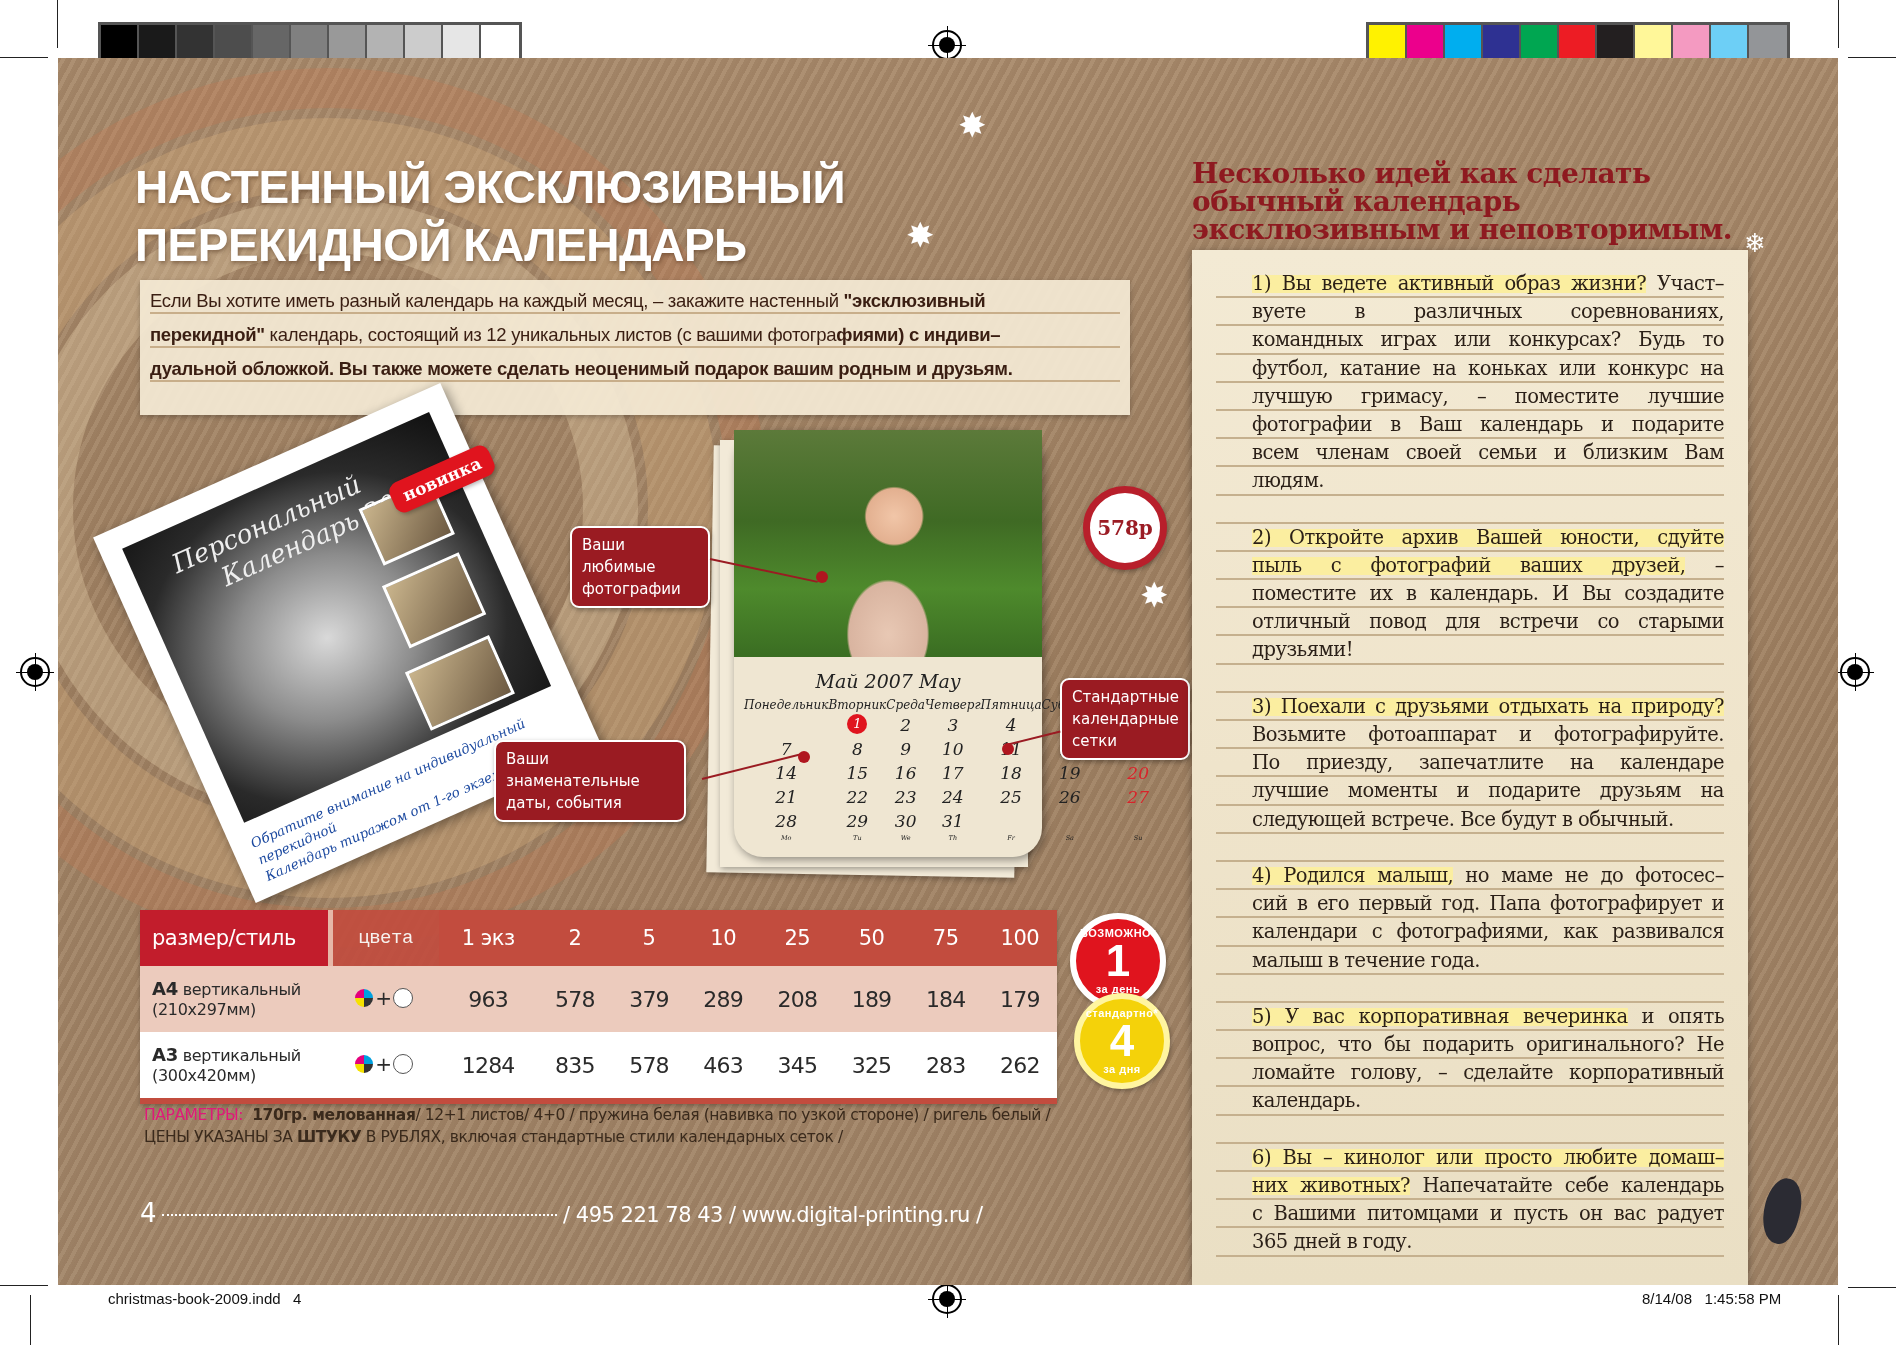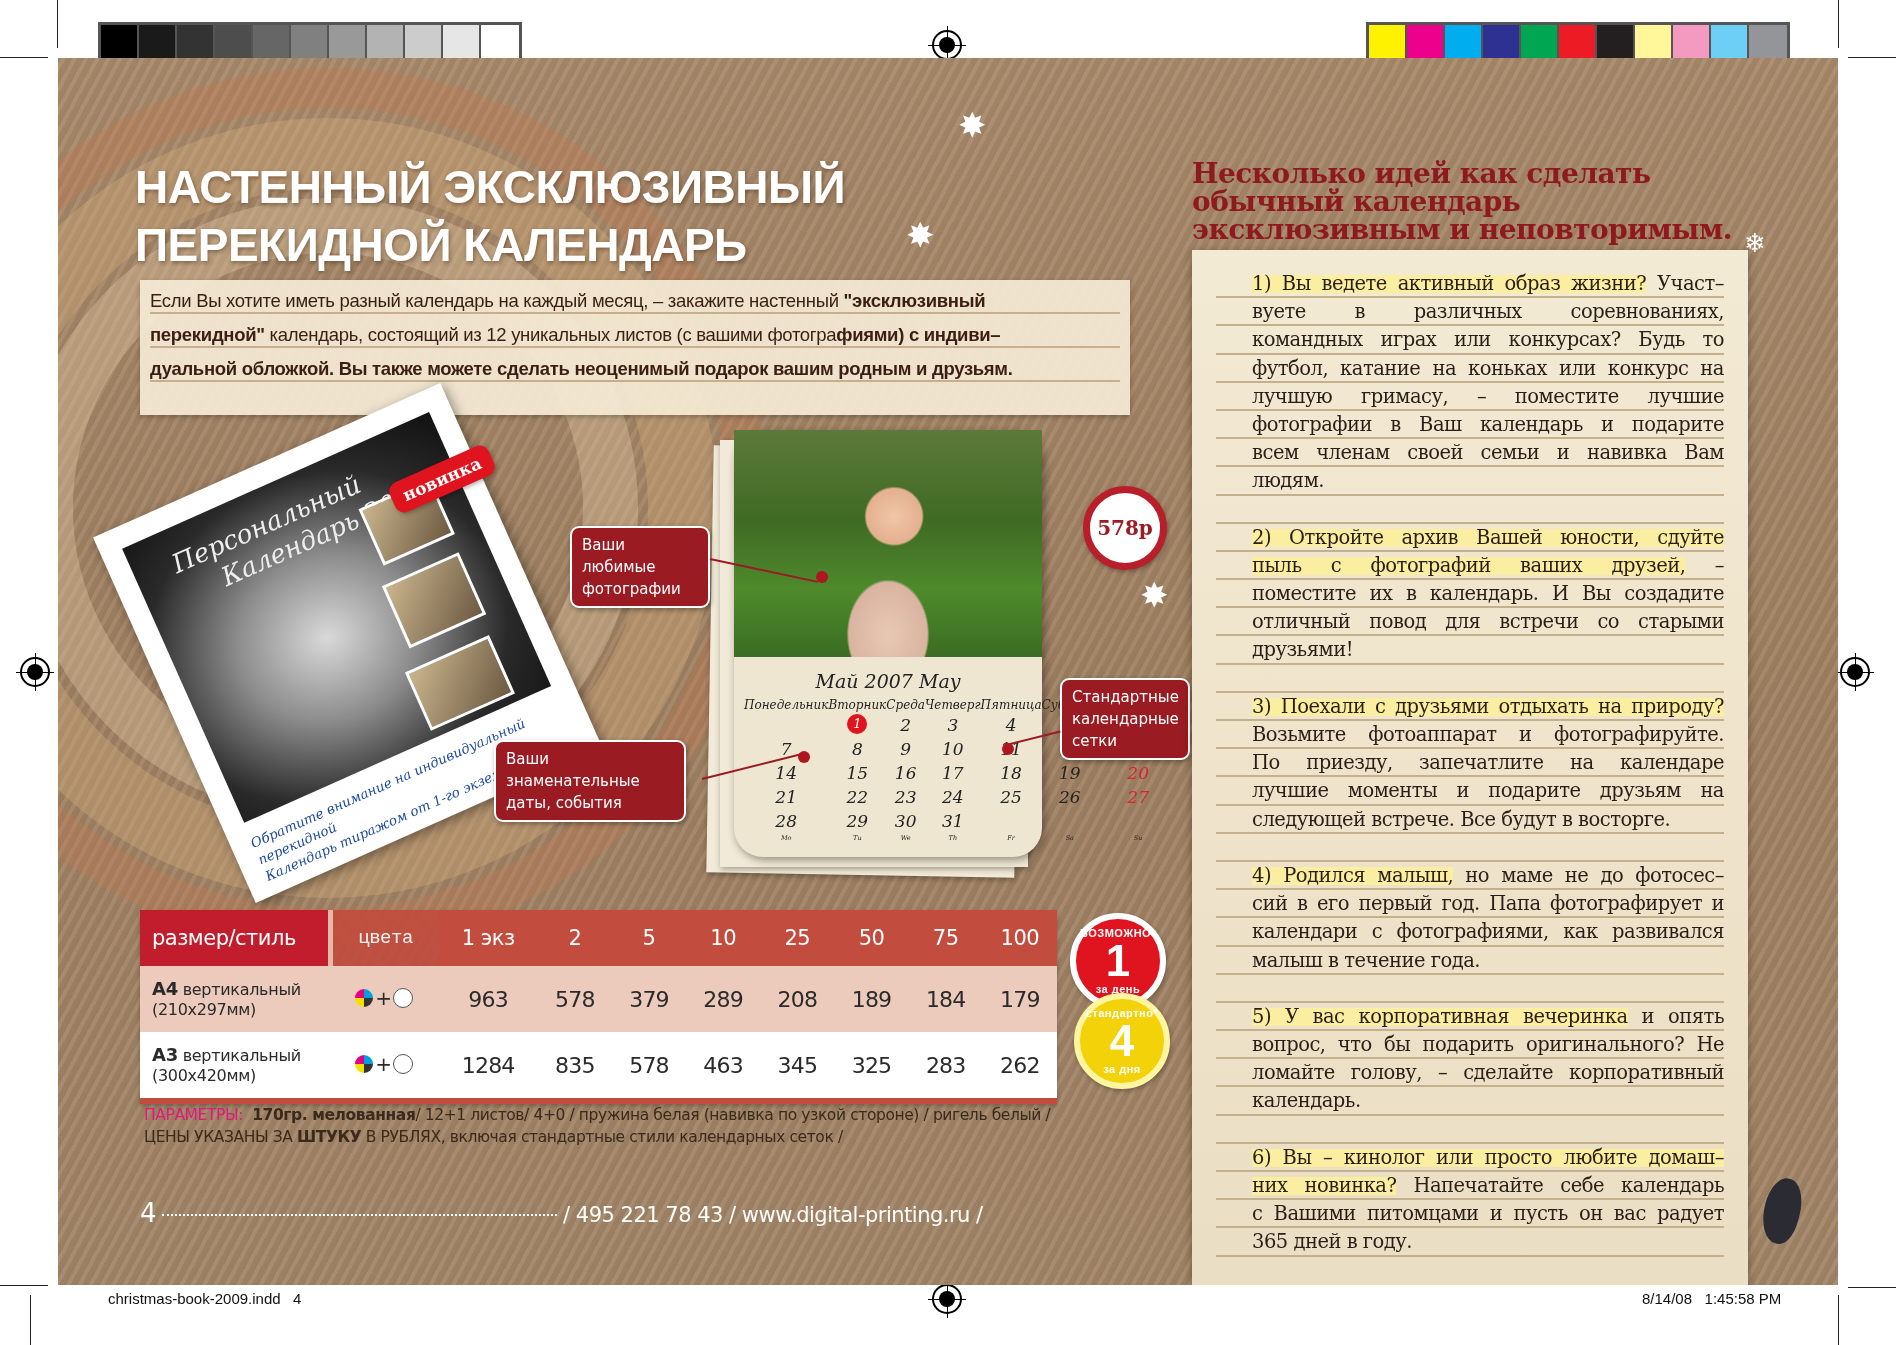--- a/index.html
+++ b/index.html
@@ -343,57 +343,57 @@
   <div class="snow">❄</div>
 
   <div class="notepaper" id="ideas">
       <div class="idea">
         <div class="ln"><span class="mark">1) Вы ведете активный образ жизни?</span><span> Участ–</span></div>
         <div class="ln"><span>вуете в различных соревнованиях,</span></div>
         <div class="ln"><span>командных играх или конкурсах? Будь то</span></div>
         <div class="ln"><span>футбол, катание на коньках или конкурс на</span></div>
         <div class="ln"><span>лучшую гримасу, – поместите лучшие</span></div>
         <div class="ln"><span>фотографии в Ваш календарь и подарите</span></div>
-        <div class="ln"><span>всем членам своей семьи и навивка Вам</span></div>
+        <div class="ln"><span>всем членам своей семьи и близким Вам</span></div>
         <div class="ln last"><span>людям.</span></div>
         <div class="gap"></div>
       </div>
       <div class="idea">
         <div class="ln"><span class="mark">2) Откройте архив Вашей юности, сдуйте</span></div>
         <div class="ln"><span class="mark">пыль с фотографий ваших друзей,</span><span> –</span></div>
         <div class="ln"><span>поместите их в календарь. И Вы создадите</span></div>
         <div class="ln"><span>отличный повод для встречи со старыми</span></div>
         <div class="ln last"><span>друзьями!</span></div>
         <div class="gap"></div>
       </div>
       <div class="idea">
         <div class="ln"><span class="mark">3) Поехали с друзьями отдыхать на природу?</span></div>
         <div class="ln"><span>Возьмите фотоаппарат и фотографируйте.</span></div>
         <div class="ln"><span>По приезду, запечатлите на календаре</span></div>
         <div class="ln"><span>лучшие моменты и подарите друзьям на</span></div>
-        <div class="ln last"><span>следующей встрече. Все будут в восторге.</span></div>
+        <div class="ln last"><span>следующей встрече. Все будут в обычный.</span></div>
         <div class="gap"></div>
       </div>
       <div class="idea">
         <div class="ln"><span class="mark">4) Родился малыш,</span><span> но маме не до фотосес–</span></div>
         <div class="ln"><span>сий в его первый год. Папа фотографирует и</span></div>
         <div class="ln"><span>календари с фотографиями, как развивался</span></div>
         <div class="ln last"><span>малыш в течение года.</span></div>
         <div class="gap"></div>
       </div>
       <div class="idea">
         <div class="ln"><span class="mark">5) У вас корпоративная вечеринка</span><span> и опять</span></div>
         <div class="ln"><span>вопрос, что бы подарить оригинального? Не</span></div>
         <div class="ln"><span>ломайте голову, – сделайте корпоративный</span></div>
         <div class="ln last"><span>календарь.</span></div>
         <div class="gap"></div>
       </div>
       <div class="idea">
         <div class="ln"><span class="mark">6) Вы – кинолог или просто любите домаш–</span></div>
-        <div class="ln"><span class="mark">них новинка?</span><span> Напечатайте себе календарь</span></div>
+        <div class="ln"><span class="mark">них животных?</span><span> Напечатайте себе календарь</span></div>
         <div class="ln"><span>с Вашими питомцами и пусть он вас радует</span></div>
         <div class="ln last"><span>365 дней в году.</span></div>
       </div>
     </div>
   <div class="blot"></div>
 </div>
 
 <div class="slug" style="left:108px;top:1290px;white-space:pre;">christmas-book-2009.indd   4</div>
 <div class="slug" style="left:1642px;top:1290px;white-space:pre;">8/14/08   1:45:58 PM</div>
 

